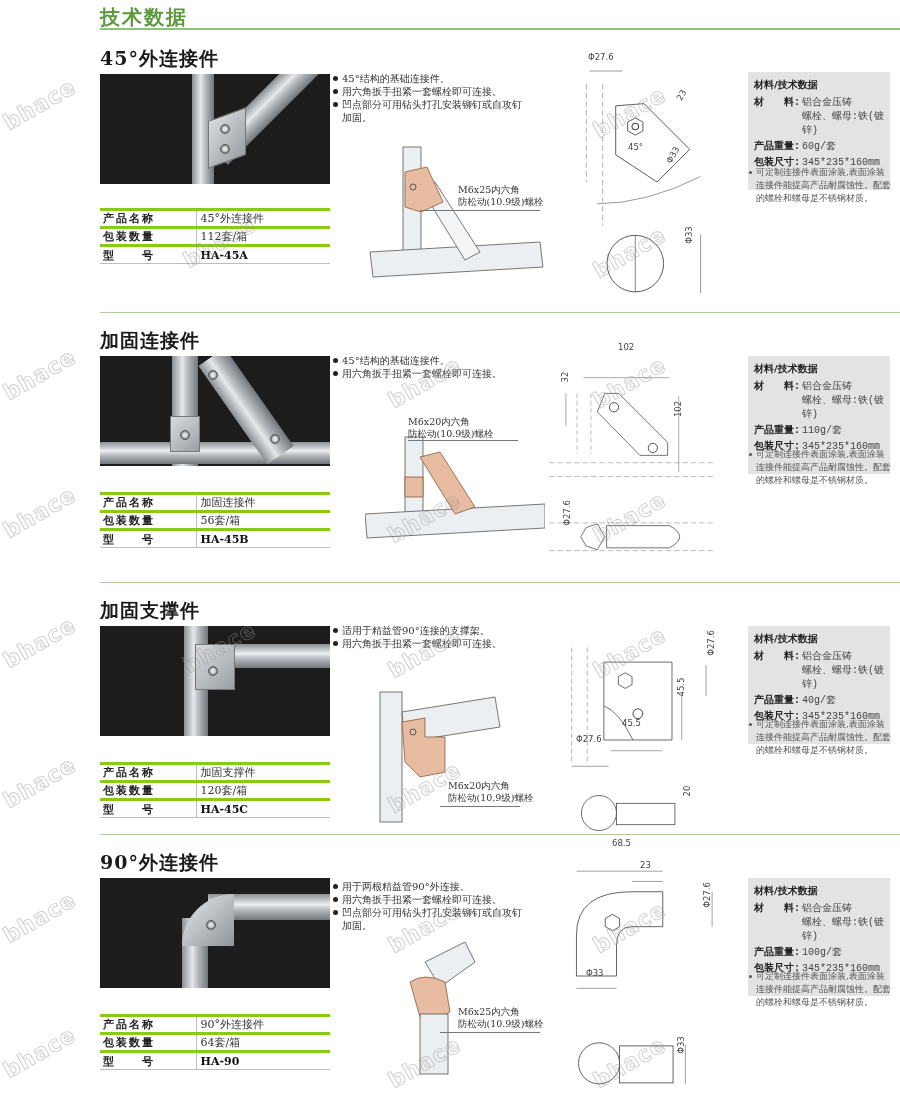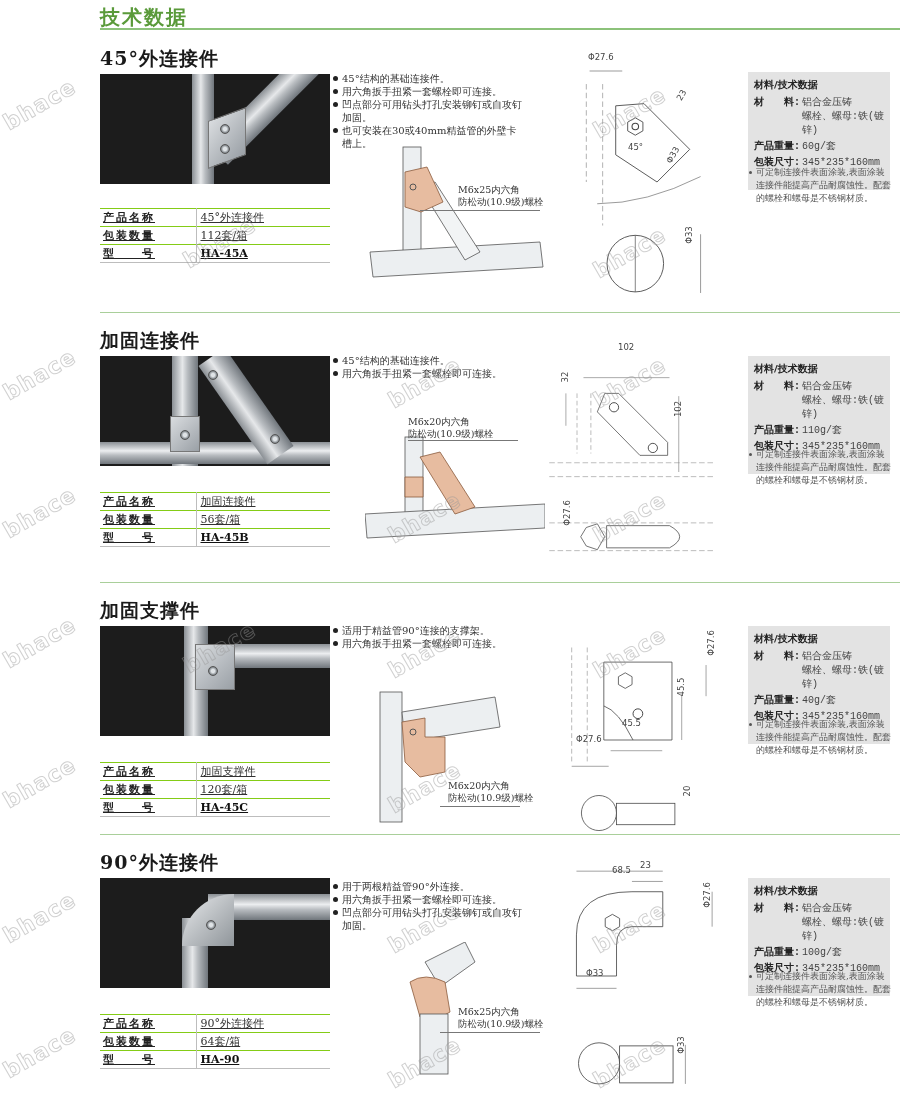--- a/index.html
+++ b/index.html
@@ -13,21 +13,21 @@
   .sec-rule { position: absolute; left: 100px; top: 0; width: 800px; height: 1px; background: #a9cf9a; }
   .sec-title { position: absolute; left: 100px; top: 12px; font-size: 19px; font-weight: bold; color: #1a1a1a; letter-spacing: 1px; }
 
   .photo { position: absolute; left: 100px; top: 40px; width: 230px; height: 110px; background: #1c1c1c; overflow: hidden; }
   .photo .tube { position: absolute; background: linear-gradient(90deg, #8a8f94, #e6e8ea 40%, #b8bcc0 60%, #70767c); }
   .photo .tube-h { position: absolute; background: linear-gradient(180deg, #8a8f94, #eceef0 40%, #b8bcc0 60%, #70767c); }
   .photo .conn { position: absolute; background: linear-gradient(135deg, #d9dcdf, #9aa0a6); border: 1px solid #777; }
   .photo .bolt { position: absolute; width: 10px; height: 10px; border-radius: 50%; background: radial-gradient(#dfe3e6 30%, #7b8186 70%); border: 1px solid #555; }
 
   .spec-table { position: absolute; left: 100px; top: 172px; width: 230px; border-collapse: collapse; font-size: 11px; }
-  .spec-table td { height: 18px; border-top: 1px solid #84cc16; padding: 0 3px; text-decoration: underline; }
+  .spec-table td { height: 18px; border-top: 3px solid #84cc16; padding: 0 3px; }
   .spec-table tr:last-child td { border-bottom: 1px solid #bdbdbd; }
   .spec-table td.k { width: 96px; font-weight: bold; letter-spacing: 2px; border-right: 1px solid #bdbdbd; background: #fff; }
   .spec-table td.v { padding-left: 4px; color: #333; }
   .spec-table td.v.model { font-weight: bold; color: #111; }
 
   .bullets { position: absolute; left: 333px; top: 40px; width: 190px; font-size: 10px; line-height: 13px; color: #333; list-style: none; }
   .bullets li { position: relative; padding-left: 9px; }
   .bullets li::before { content: ""; position: absolute; left: 0; top: 4px; width: 5px; height: 5px; border-radius: 50%; background: #222; }
 
   .assembly { position: absolute; left: 365px; top: 100px; width: 180px; height: 150px; }
@@ -59,21 +59,20 @@
     <div class="tube" style="left:92px;top:0;width:22px;height:110px;"></div>
     <div class="tube" style="left:150px;top:-30px;width:28px;height:130px;transform:rotate(45deg);"></div>
     <div class="conn" style="left:108px;top:40px;width:38px;height:48px;transform:skewY(-20deg);"></div>
     <div class="bolt" style="left:120px;top:50px;"></div>
     <div class="bolt" style="left:120px;top:70px;"></div>
   </div>
   <ul class="bullets" style="top:30px;">
     <li>45°结构的基础连接件。</li>
     <li>用六角扳手扭紧一套螺栓即可连接。</li>
     <li>凹点部分可用钻头打孔安装铆钉或自攻钉加固。</li>
-    <li>也可安装在30或40mm精益管的外壁卡槽上。</li>
   </ul>
   <svg class="assembly" style="top:100px;" viewBox="0 0 180 150">
     <rect x="38" y="5" width="18" height="110" fill="#eceff1" stroke="#555" stroke-width="0.8"></rect>
     <path d="M5 110 L175 100 L178 125 L8 135 Z" fill="#eceff1" stroke="#555" stroke-width="0.8"></path>
     <path d="M55 45 L70 40 L115 110 L100 118 Z" fill="#f2f4f5" stroke="#555" stroke-width="0.8"></path>
     <path d="M40 30 L62 25 L78 60 L56 70 L40 65 Z" fill="#e7bca0" stroke="#8a5a3c" stroke-width="0.8"></path>
     <circle cx="48" cy="45" r="3" fill="none" stroke="#555"></circle>
   </svg>
   <div class="bolt-label" style="left:458px;top:142px;">
     <div>M6x25内六角</div>
@@ -317,21 +316,21 @@
     <line x1="16" y1="18" x2="100" y2="18" stroke="#666" stroke-width="0.6"></line>
     <line x1="70" y1="28" x2="100" y2="28" stroke="#666" stroke-width="0.6"></line>
     <path d="M16 120 L16 80 Q16 38 70 38 L100 38 L100 72 L70 72 Q55 72 55 90 L55 120 Z" fill="#fff" stroke="#444" stroke-width="0.8"></path>
     <polygon points="44,64 51,60 58,64 58,72 51,76 44,72" fill="none" stroke="#444" stroke-width="0.8"></polygon>
     <line x1="16" y1="132" x2="55" y2="132" stroke="#666" stroke-width="0.6"></line>
     <line x1="148" y1="38" x2="148" y2="72" stroke="#666" stroke-width="0.6"></line>
     <circle cx="38" cy="205" r="20" fill="#fff" stroke="#444" stroke-width="0.8"></circle>
     <rect x="58" y="188" width="52" height="36" fill="#fff" stroke="#444" stroke-width="0.8"></rect>
     <line x1="122" y1="187" x2="122" y2="225" stroke="#666" stroke-width="0.6"></line>
   </svg>
-  <div class="dim" style="left:612px;top:31px;">68.5</div>
+  <div class="dim" style="left:612px;top:4px;">68.5</div>
   <div class="dim" style="left:640px;top:26px;">23</div>
   <div class="dim" style="left:694px;top:56px;transform:rotate(-90deg);">Φ27.6</div>
   <div class="dim" style="left:586px;top:134px;">Φ33</div>
   <div class="dim" style="left:672px;top:206px;transform:rotate(-90deg);">Φ33</div>
 
   <table class="spec-table" style="top:180px;">
     <tbody>
         <tr>
           <td class="k">产品名称</td>
           <td class="v">90°外连接件</td>

